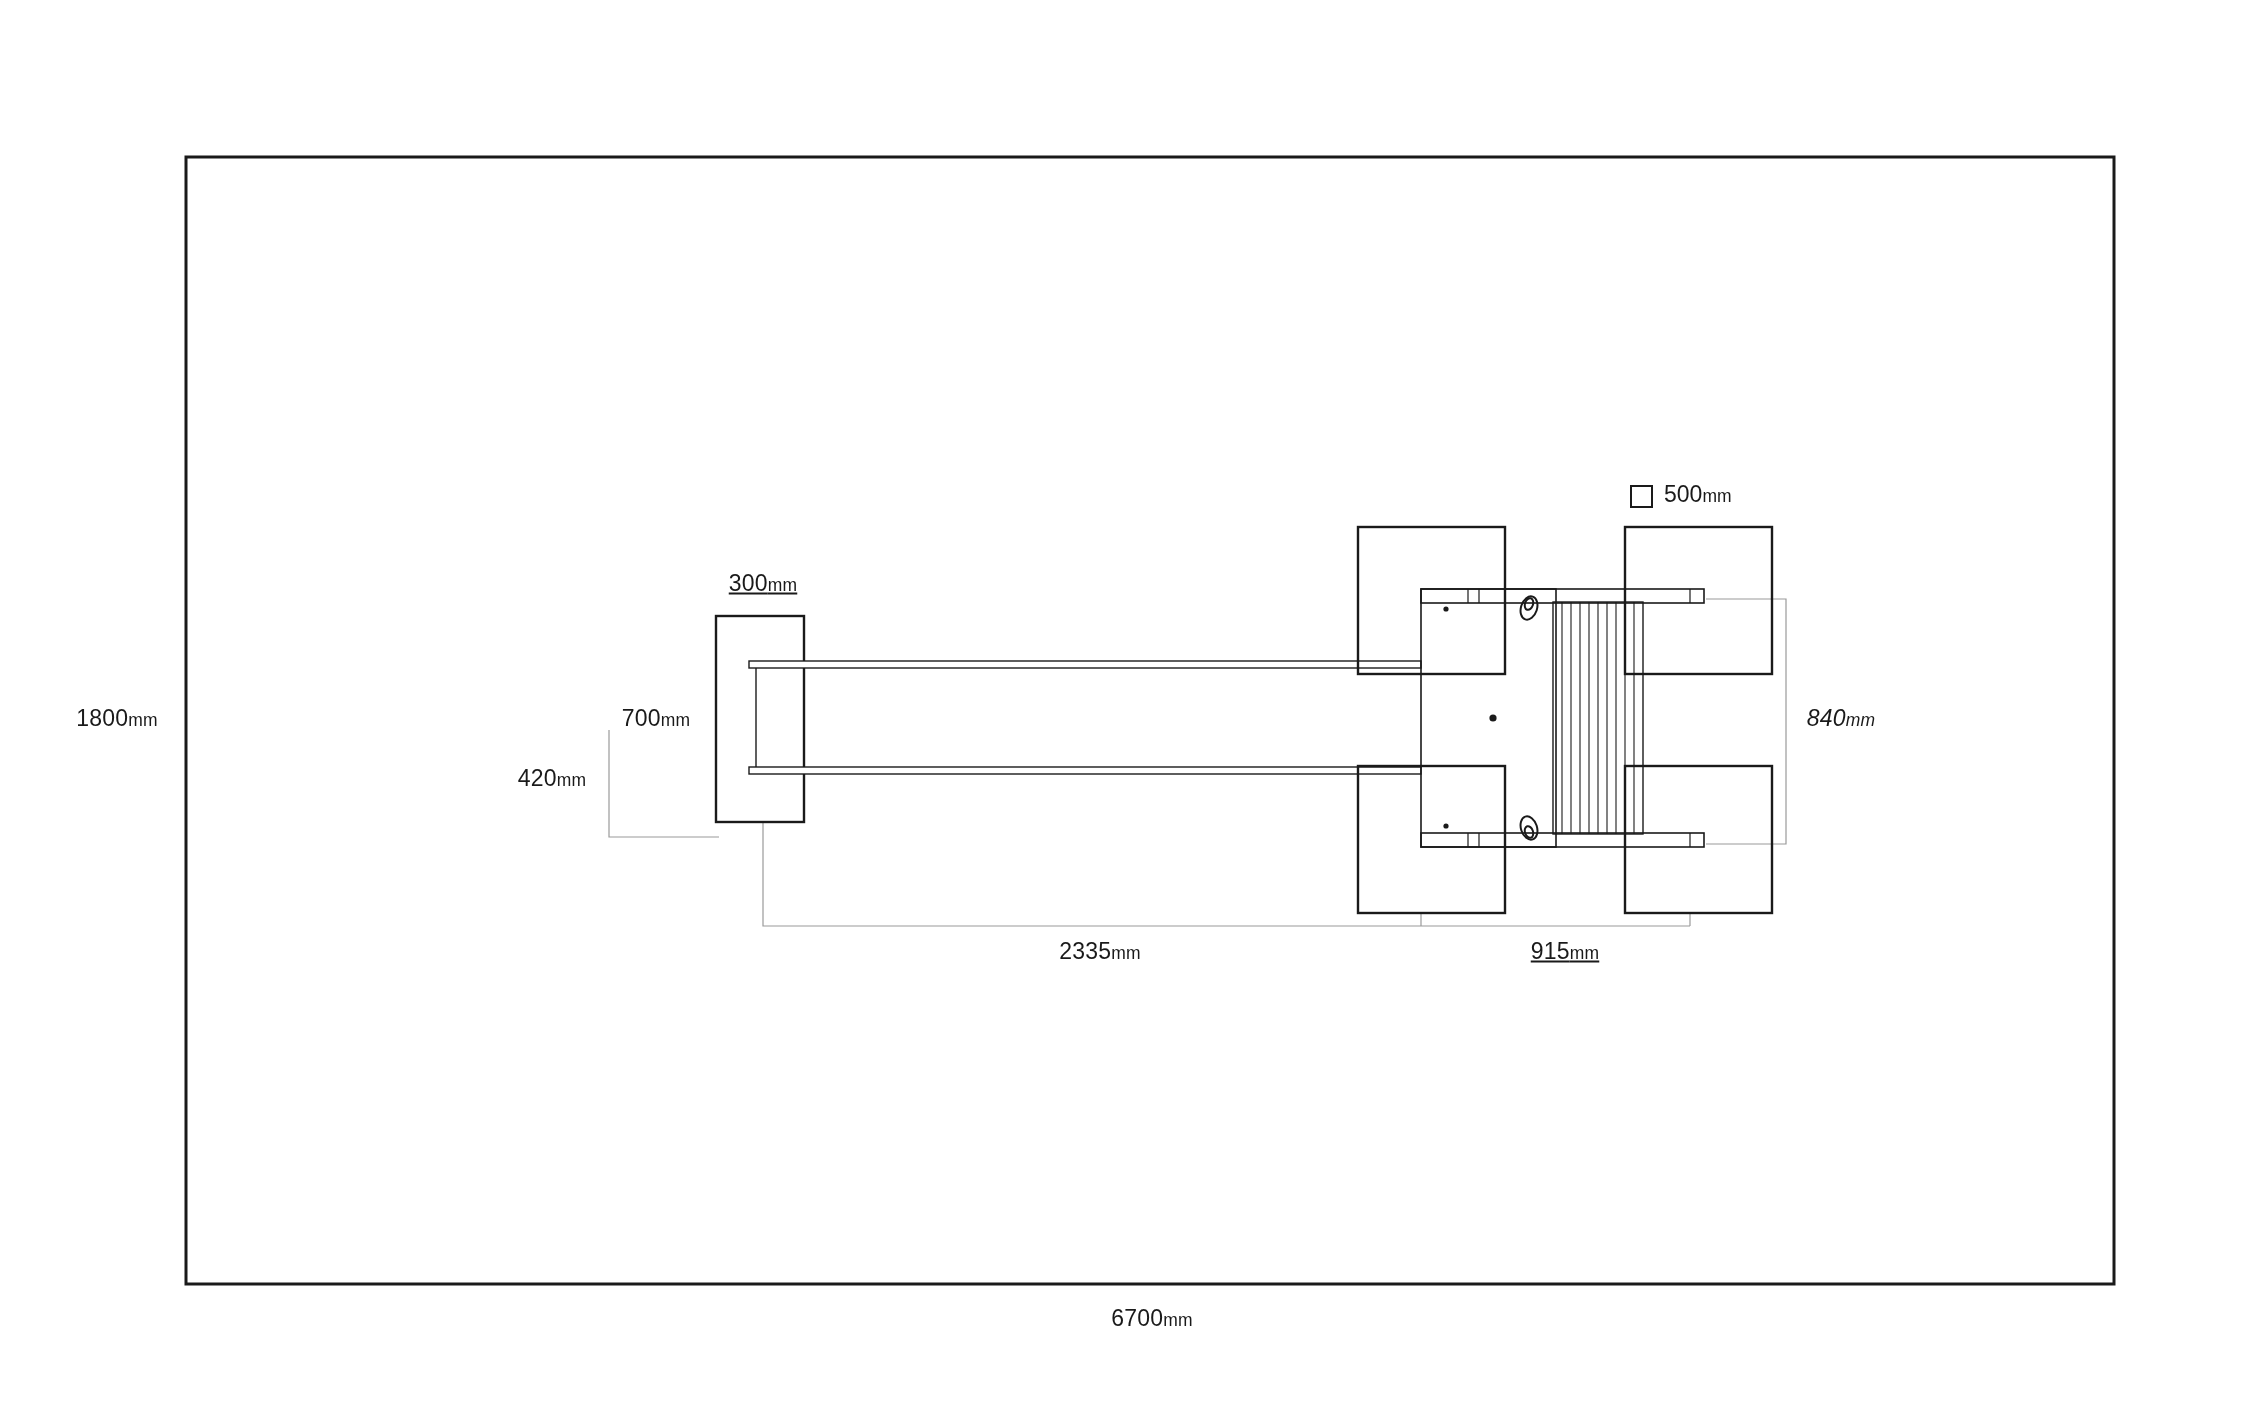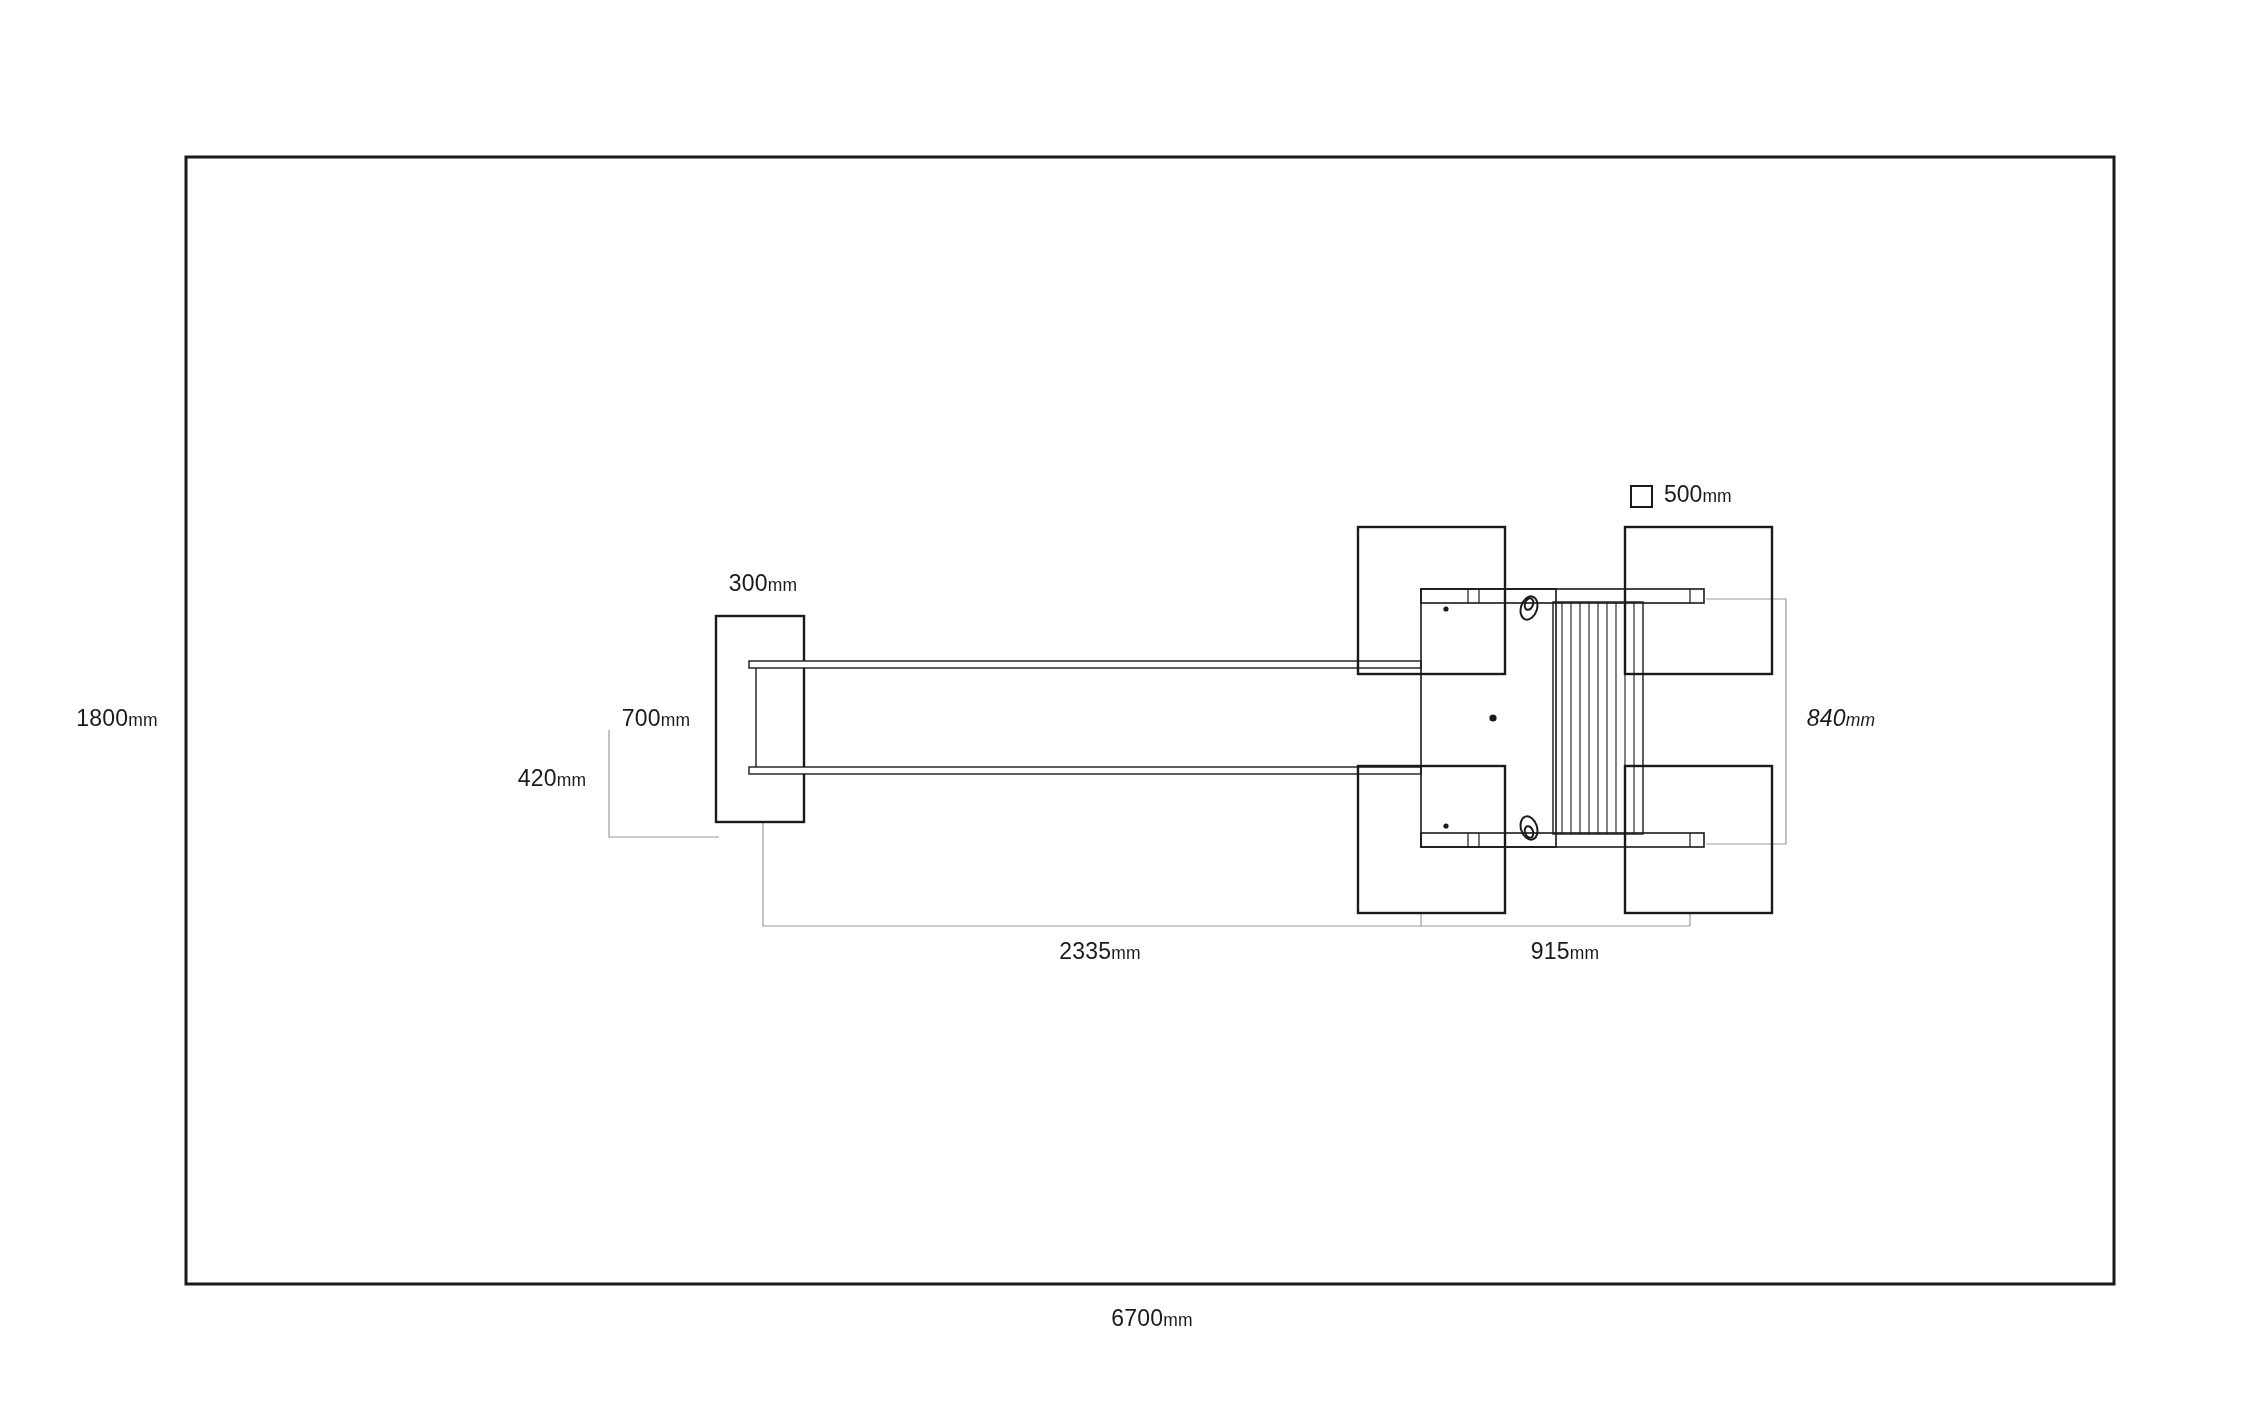--- a/index.html
+++ b/index.html
@@ -120,41 +120,41 @@
   </svg>
 
   <div class="dim" style="left:117px; top:718px;">
     <span class="val">1800</span><span class="unit">mm</span>
   </div>
 
   <div class="dim" style="left:1152px; top:1318px;">
     <span class="val">6700</span><span class="unit">mm</span>
   </div>
 
-  <div class="dim" style="left:763px; top:583px;">
+  <div class="dim" style="left:763px; top:583px;text-decoration:underline;">
     <span class="val">300</span><span class="unit">mm</span>
   </div>
 
   <div class="dim" style="left:656px; top:718px;">
     <span class="val">700</span><span class="unit">mm</span>
   </div>
 
   <div class="dim" style="left:552px; top:778px;">
     <span class="val">420</span><span class="unit">mm</span>
   </div>
 
   <div class="dim" style="left:1841px; top:718px;font-style:italic;">
     <span class="val">840</span><span class="unit">mm</span>
   </div>
 
   <div class="dim" style="left:1100px; top:951px;">
     <span class="val">2335</span><span class="unit">mm</span>
   </div>
 
-  <div class="dim" style="left:1565px; top:951px;">
+  <div class="dim" style="left:1565px; top:951px;text-decoration:underline;">
     <span class="val">915</span><span class="unit">mm</span>
   </div>
 
   <div class="legend" style="left:1630px; top:481px;">
     <span class="swatch"></span>
     <span><span class="val">500</span><span class="unit">mm</span></span>
   </div>
 
 </div>
 

